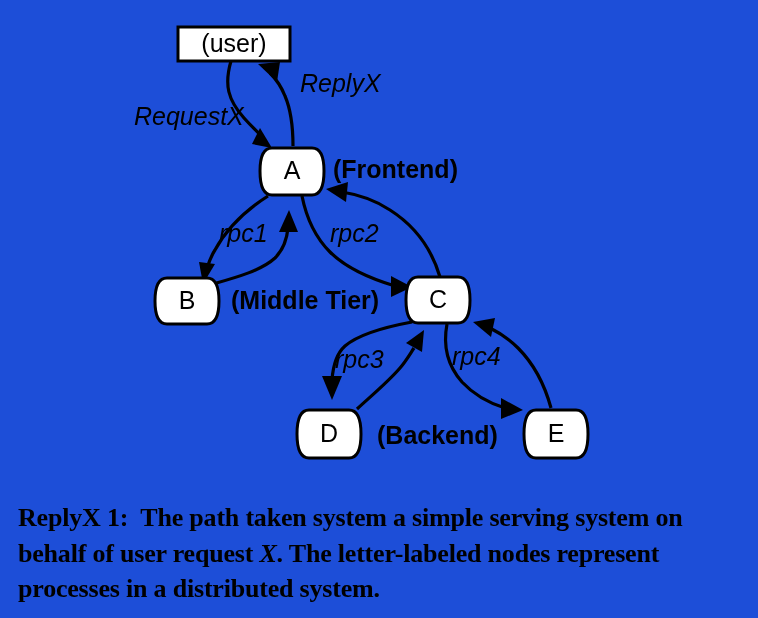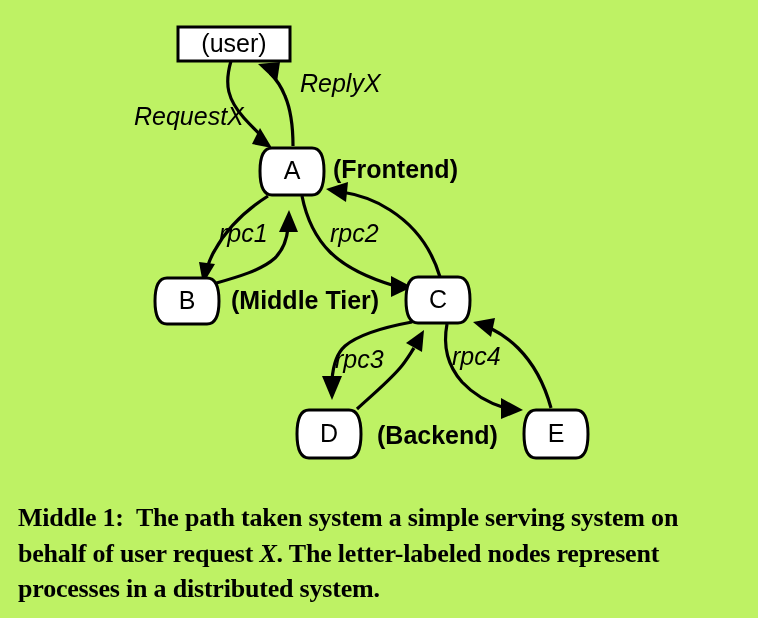--- a/index.html
+++ b/index.html
@@ -11,21 +11,21 @@
     width: 758px;
     height: 618px;
     font-family: "Liberation Sans", sans-serif;
     position: relative;
     overflow: hidden;
   }
   #figure-root {
     position: relative;
     width: 758px;
     height: 618px;
-    background: #bef264;
+    background: #1d4ed8;
   }
   #diagram-area {
     position: absolute;
     left: 0;
     top: 0;
     width: 758px;
     height: 490px;
   }
   #diagram-svg {
     position: absolute;
@@ -180,15 +180,15 @@
       <text class="edge-label" x="335" y="361">rpc3</text>
       <text class="edge-label" x="452" y="358">rpc4</text>
 
       <text class="tier-label" x="333" y="171">(Frontend)</text>
       <text class="tier-label" x="231" y="302">(Middle Tier)</text>
       <text class="tier-label" x="377" y="437">(Backend)</text>
 
     </svg>
   </div>
 
-  <div id="caption"><span>Middle 1:</span>&nbsp; <span>The path taken system a simple serving</span> <span>system on behalf of user request</span> <span class="cap-italic">X</span><span>. The letter-labeled</span> <span>nodes represent processes in a distributed system.</span></div>
+  <div id="caption"><span>ReplyX 1:</span>&nbsp; <span>The path taken system a simple serving</span> <span>system on behalf of user request</span> <span class="cap-italic">X</span><span>. The letter-labeled</span> <span>nodes represent processes in a distributed system.</span></div>
 
 </div>
 
 </body></html>

